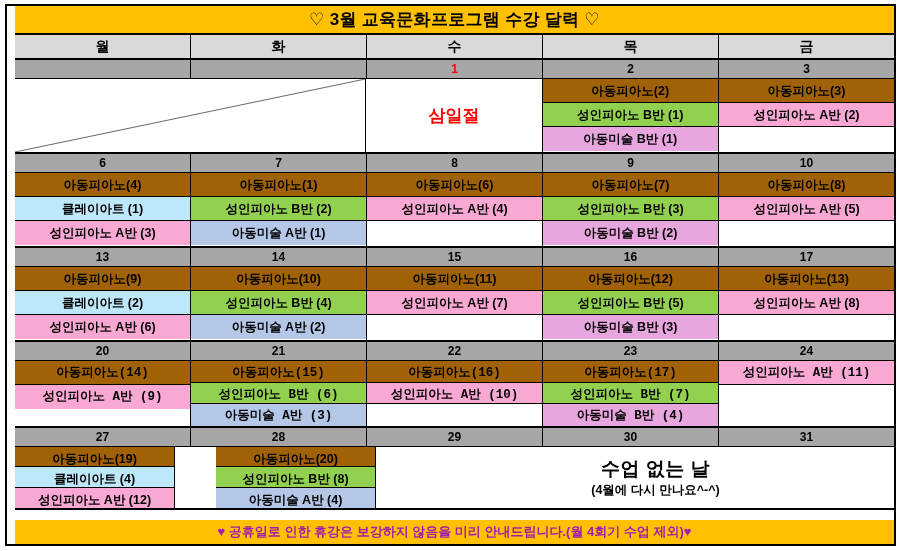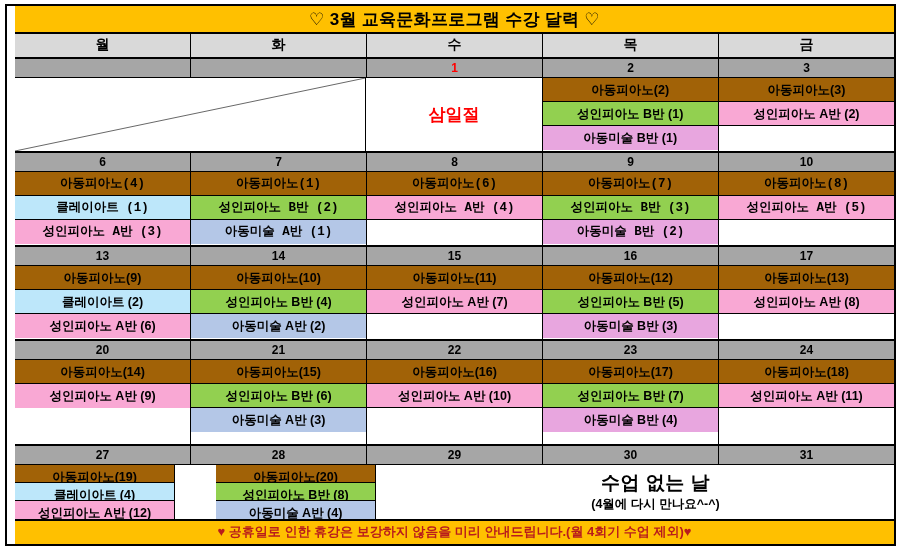--- a/index.html
+++ b/index.html
@@ -190,21 +190,21 @@
     height: 24px;
     background: #FFC000;
     display: flex;
     align-items: center;
     justify-content: center;
     box-sizing: border-box;
   }
   .footer-text {
     font-size: 13px;
     font-weight: bold;
-    color: #b91c1c;
+    color: #a21caf;
     white-space: nowrap;
   }
 </style>
 </head>
 <body>
 
 <div id="page">
   <div class="calendar">
 
     <div class="title-bar">
@@ -252,21 +252,21 @@
       </div>
 
       <div class="week">
         <div class="date-row">
           <div class="date-cell">6</div>
           <div class="date-cell">7</div>
           <div class="date-cell">8</div>
           <div class="date-cell">9</div>
           <div class="date-cell">10</div>
         </div>
-        <div class="body-row" style="height:73px;font-family:Liberation Mono, monospace;">
+        <div class="body-row" style="height:73px;">
           <div class="day-col">
             <div class="event c-yellow">아동피아노(4)</div>
             <div class="event c-blue">클레이아트 (1)</div>
             <div class="event c-peach last">성인피아노 A반 (3)</div>
           </div>
           <div class="day-col">
             <div class="event c-yellow">아동피아노(1)</div>
             <div class="event c-green">성인피아노 B반 (2)</div>
             <div class="event c-lav last">아동미술 A반 (1)</div>
           </div>
@@ -326,57 +326,56 @@
       </div>
 
       <div class="week">
         <div class="date-row">
           <div class="date-cell">20</div>
           <div class="date-cell">21</div>
           <div class="date-cell">22</div>
           <div class="date-cell">23</div>
           <div class="date-cell">24</div>
         </div>
-        <div class="body-row" style="height:84px;">
+        <div class="body-row" style="height:65px;font-family:Liberation Mono, monospace;">
           <div class="day-col">
             <div class="event c-yellow">아동피아노(14)</div>
             <div class="event c-peach last">성인피아노 A반 (9)</div>
           </div>
           <div class="day-col">
             <div class="event c-yellow">아동피아노(15)</div>
             <div class="event c-green">성인피아노 B반 (6)</div>
             <div class="event c-lav last">아동미술 A반 (3)</div>
           </div>
           <div class="day-col">
             <div class="event c-yellow">아동피아노(16)</div>
             <div class="event c-peach">성인피아노 A반 (10)</div>
             <div class="event empty last"></div>
           </div>
           <div class="day-col">
             <div class="event c-yellow">아동피아노(17)</div>
             <div class="event c-green">성인피아노 B반 (7)</div>
             <div class="event c-orchid last">아동미술 B반 (4)</div>
           </div>
           <div class="day-col">
-            <div class="event c-yellow">아동피아노(18)</div>
             <div class="event c-peach">성인피아노 A반 (11)</div>
             <div class="event empty last"></div>
           </div>
         </div>
       </div>
 
       <div class="week">
         <div class="date-row">
           <div class="date-cell">27</div>
           <div class="date-cell">28</div>
           <div class="date-cell">29</div>
           <div class="date-cell">30</div>
           <div class="date-cell">31</div>
         </div>
-        <div class="body-row" style="height:54px;gap:41px;">
+        <div class="body-row" style="height:61px;gap:41px;">
           <div class="day-col">
             <div class="event c-yellow">아동피아노(19)</div>
             <div class="event c-blue">클레이아트 (4)</div>
             <div class="event c-peach last">성인피아노 A반 (12)</div>
           </div>
           <div class="day-col">
             <div class="event c-yellow">아동피아노(20)</div>
             <div class="event c-green">성인피아노 B반 (8)</div>
             <div class="event c-lav last">아동미술 A반 (4)</div>
           </div>

